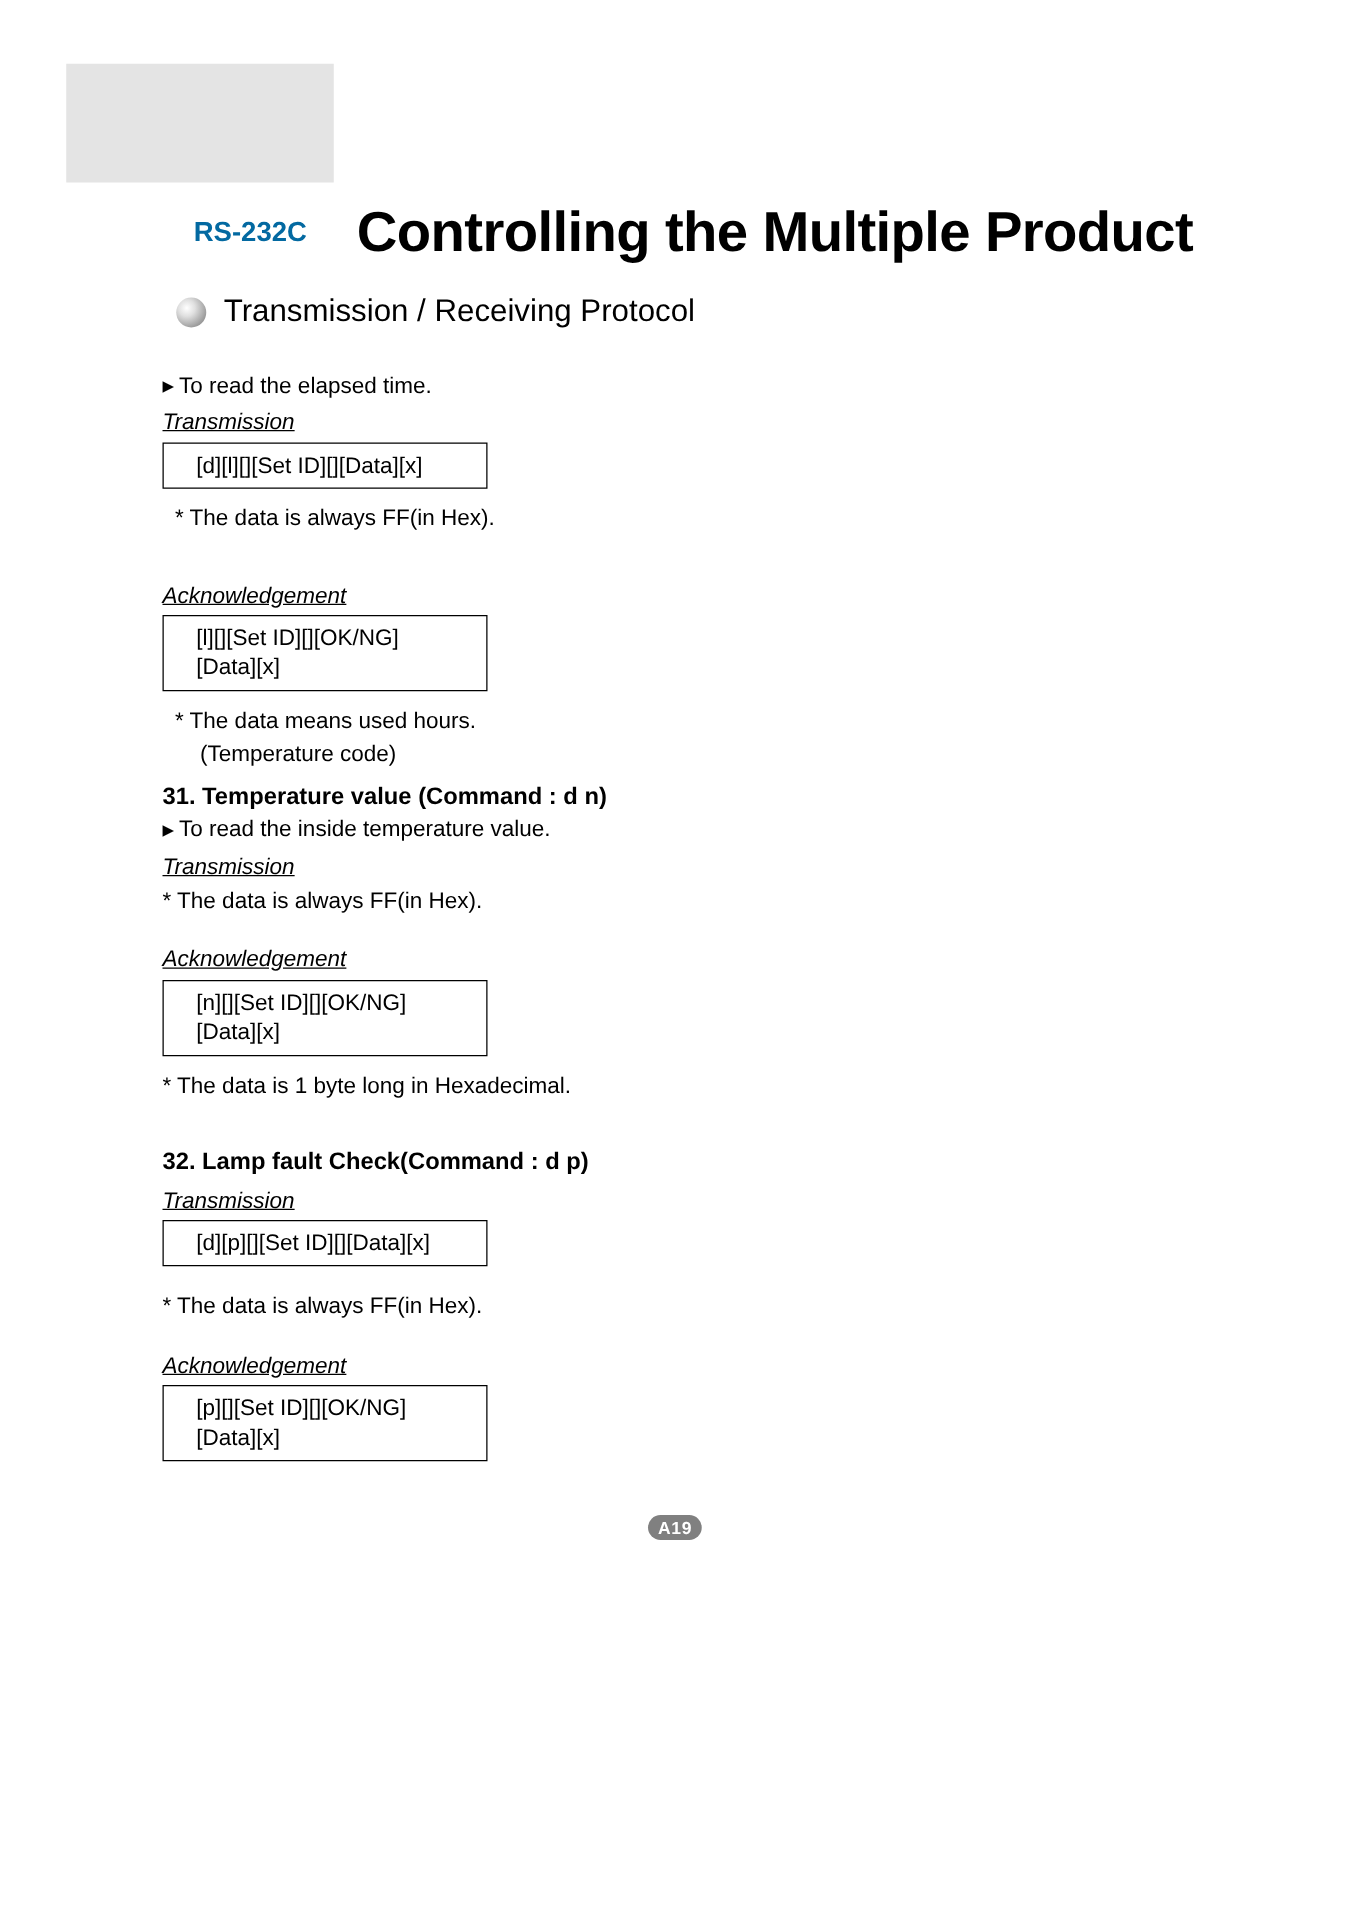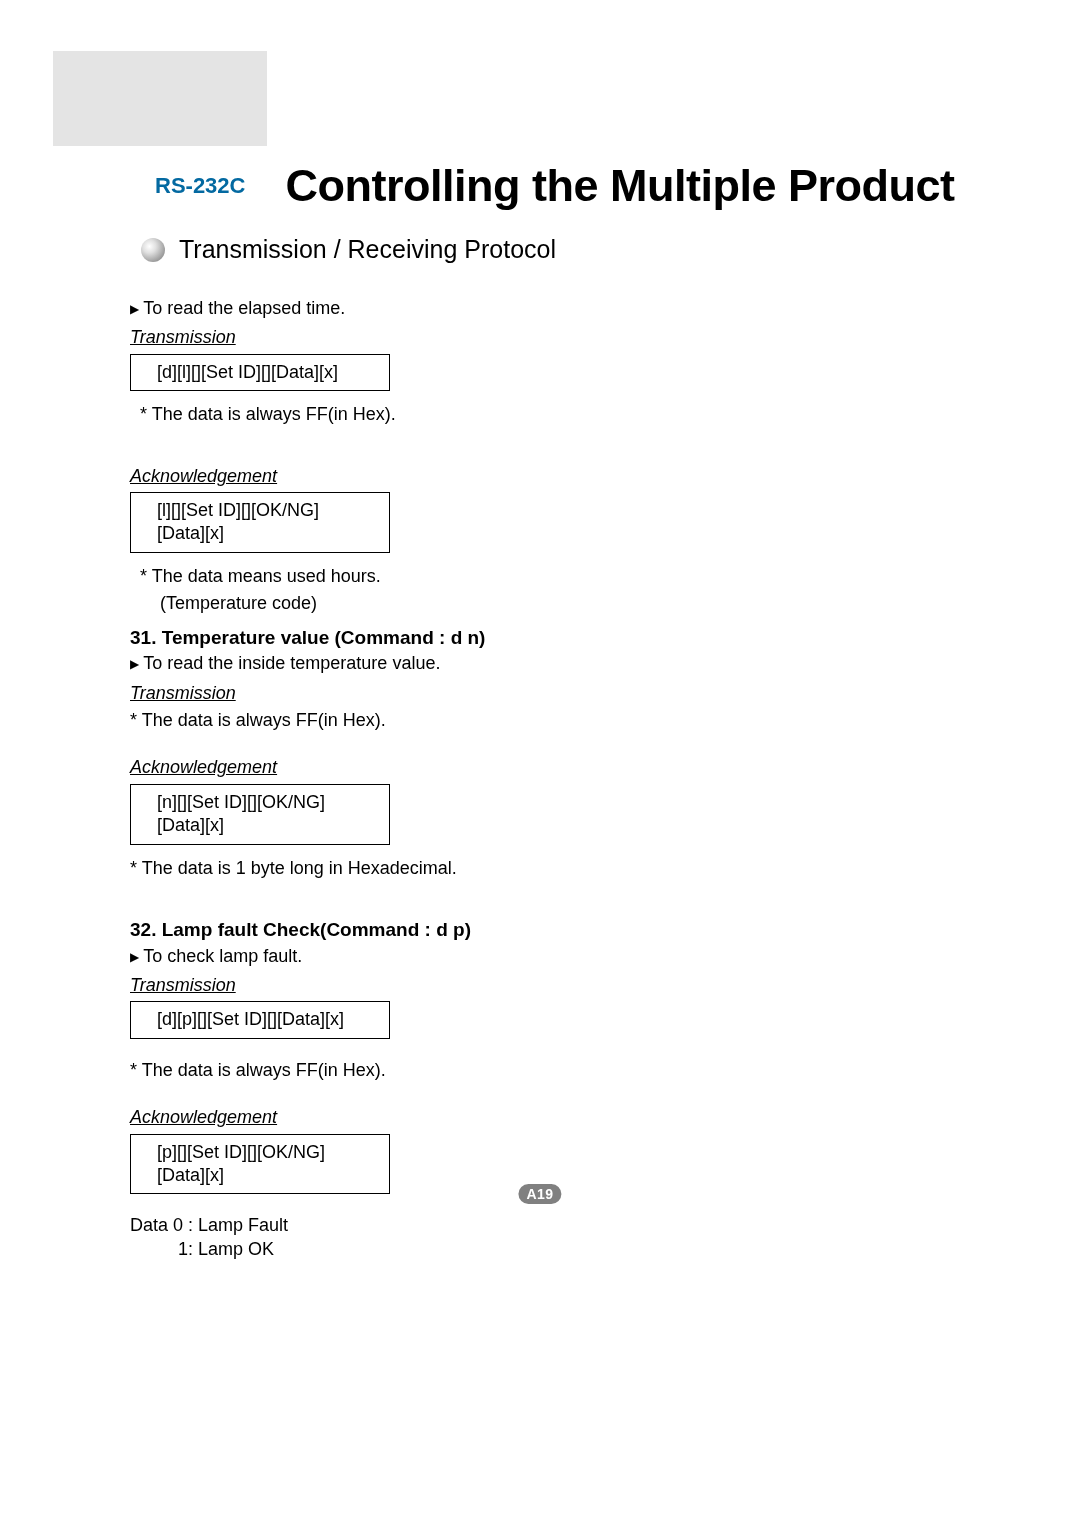--- a/index.html
+++ b/index.html
@@ -110,21 +110,21 @@
     }
     .spacer-sm { height: 8px; }
     .spacer-md { height: 18px; }
     .spacer-lg { height: 28px; }
     .data-block {
       margin-left: 0px;
     }
     .page-number {
       position: absolute;
       left: 50%;
-      bottom: 324px;
+      bottom: 296px;
       transform: translateX(-50%);
       display: flex;
       align-items: center;
       justify-content: center;
     }
     .page-oval {
       background: #808080;
       color: #fff;
       font-size: 14px;
       font-weight: bold;
@@ -168,31 +168,26 @@
   <div>* The data is always FF(in Hex).</div>
   <div class="spacer-md"></div>
   <div class="label-underline">Acknowledgement</div>
   <div class="code-box">[n][][Set ID][][OK/NG][Data][x]</div>
   <div>* The data  is 1 byte long in Hexadecimal.</div>
 
   <div class="spacer-lg"></div>
   <div class="spacer-sm"></div>
 
   <div class="cmd-title">32. Lamp fault Check(Command : d p)</div>
-  <div class="arrow-line"><span>To check lamp fault.</span></div>
   <div class="label-underline">Transmission</div>
   <div class="code-box">[d][p][][Set ID][][Data][x]</div>
   <div class="spacer-sm"></div>
   <div>* The data is always FF(in Hex).</div>
   <div class="spacer-md"></div>
   <div class="label-underline">Acknowledgement</div>
   <div class="code-box">[p][][Set ID][][OK/NG][Data][x]</div>
   <div class="spacer-sm"></div>
-  <div class="data-block">
-    <div>Data 0 : Lamp Fault</div>
-    <div style="margin-left:48px;">1: Lamp OK</div>
-  </div>
 
 </div>
 
 <div class="page-number">
   <span class="page-oval">A19</span>
 </div>
 
 </body></html>

